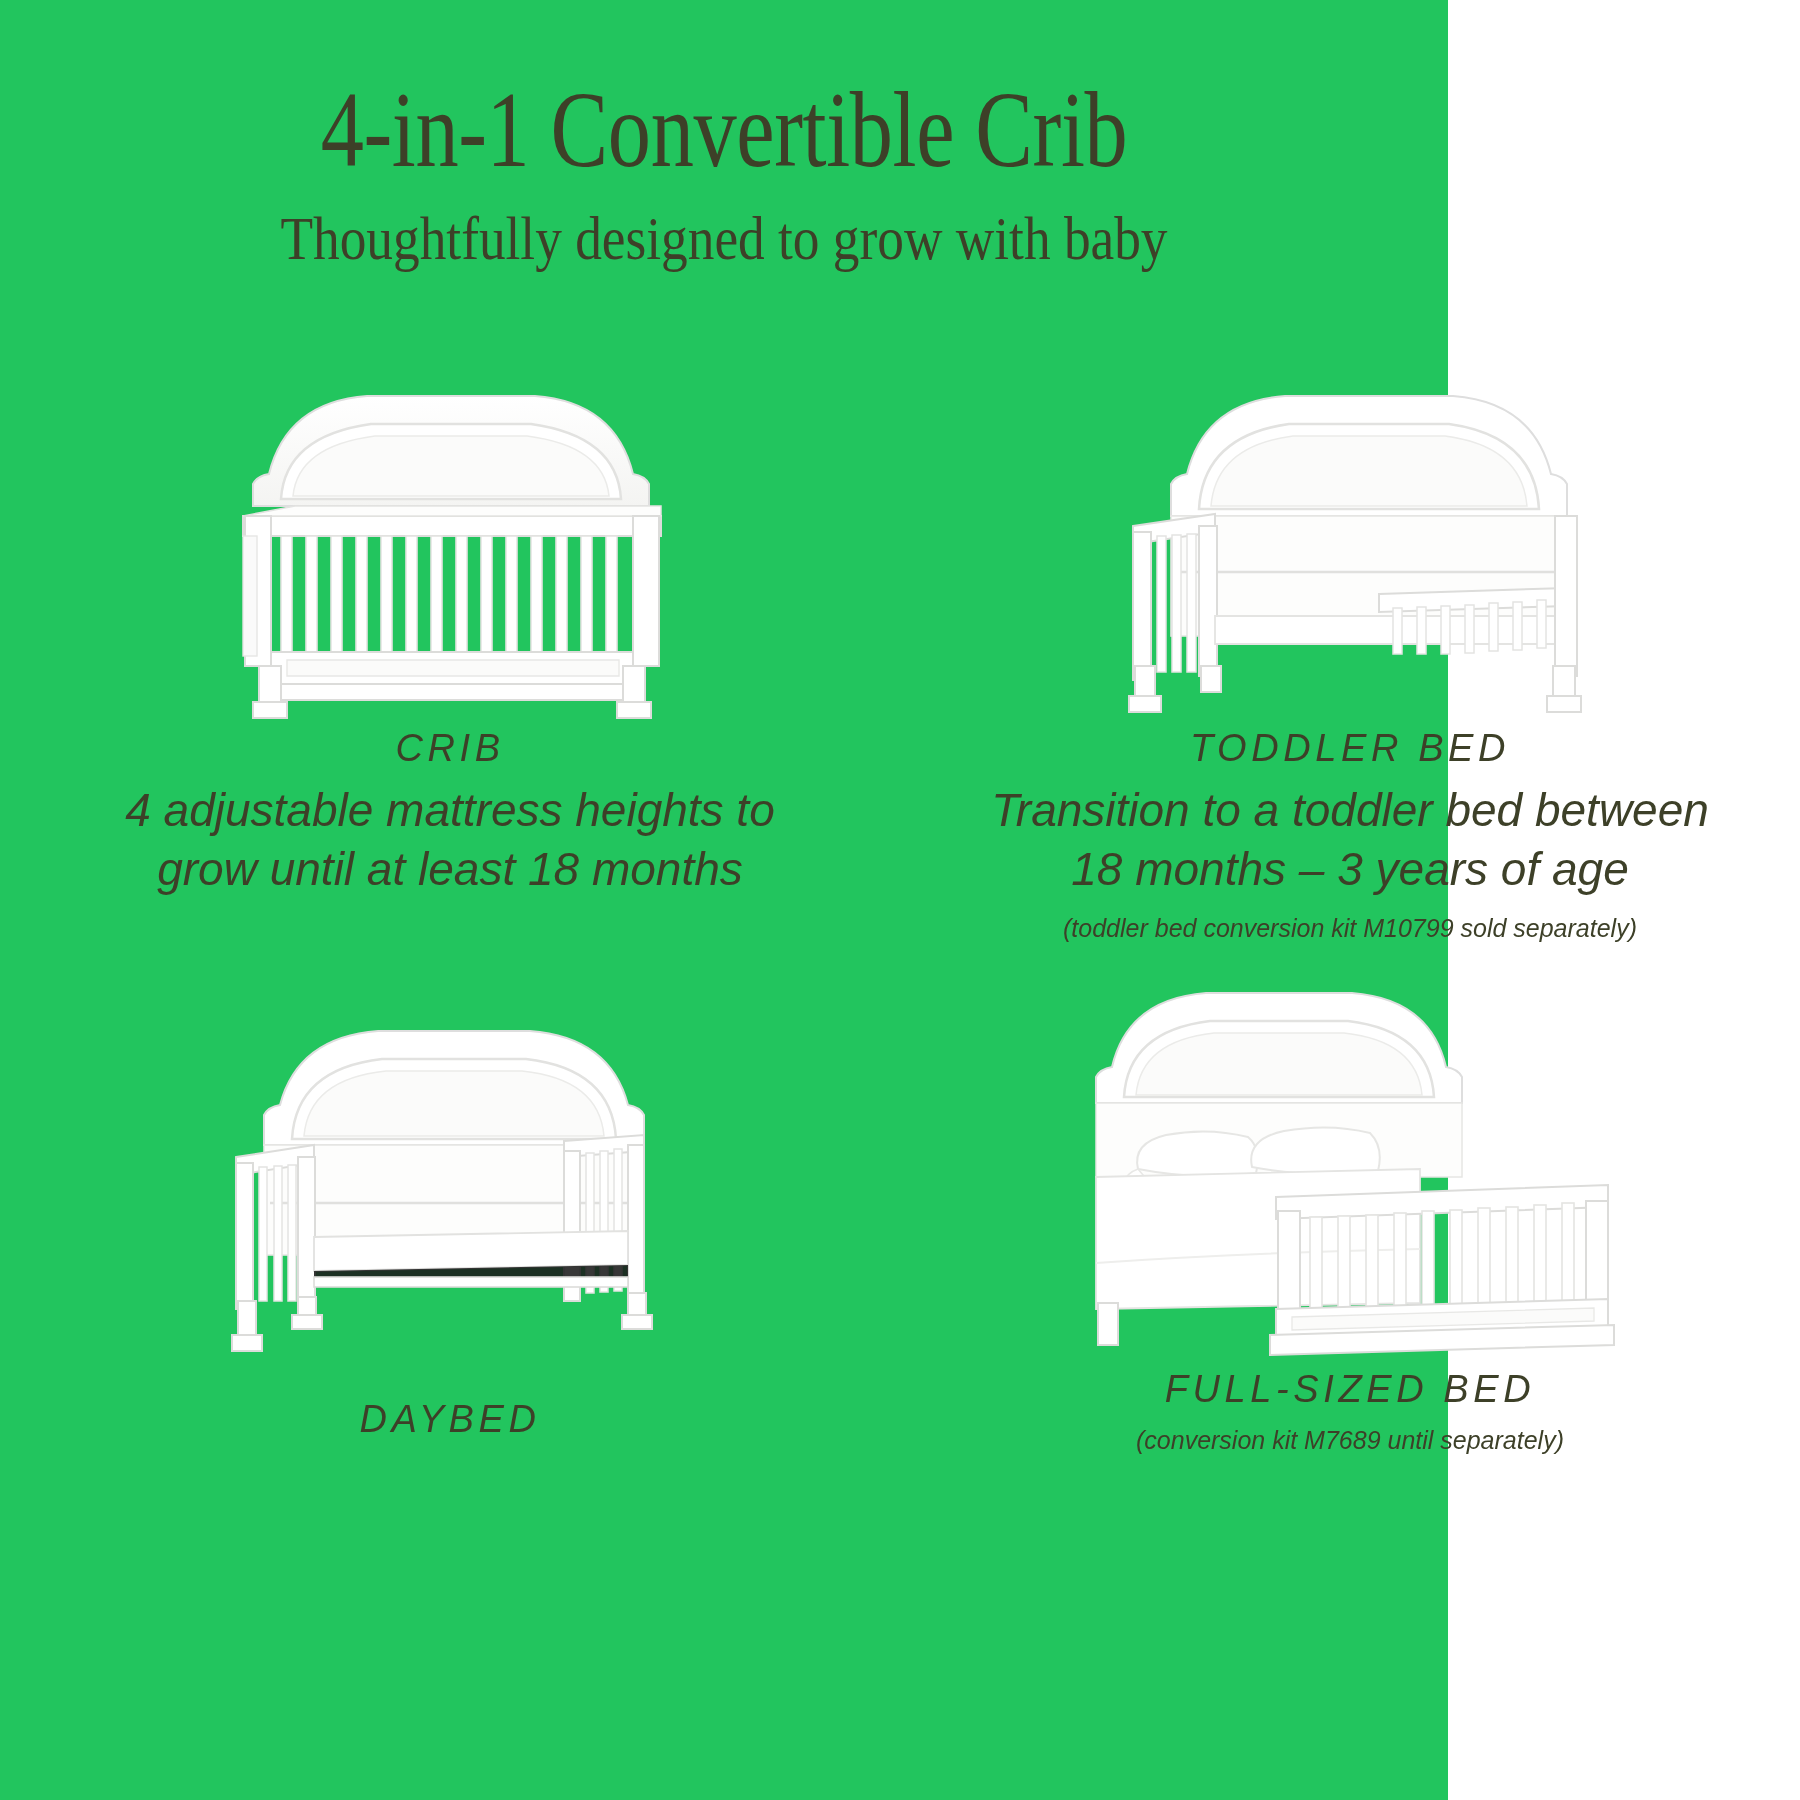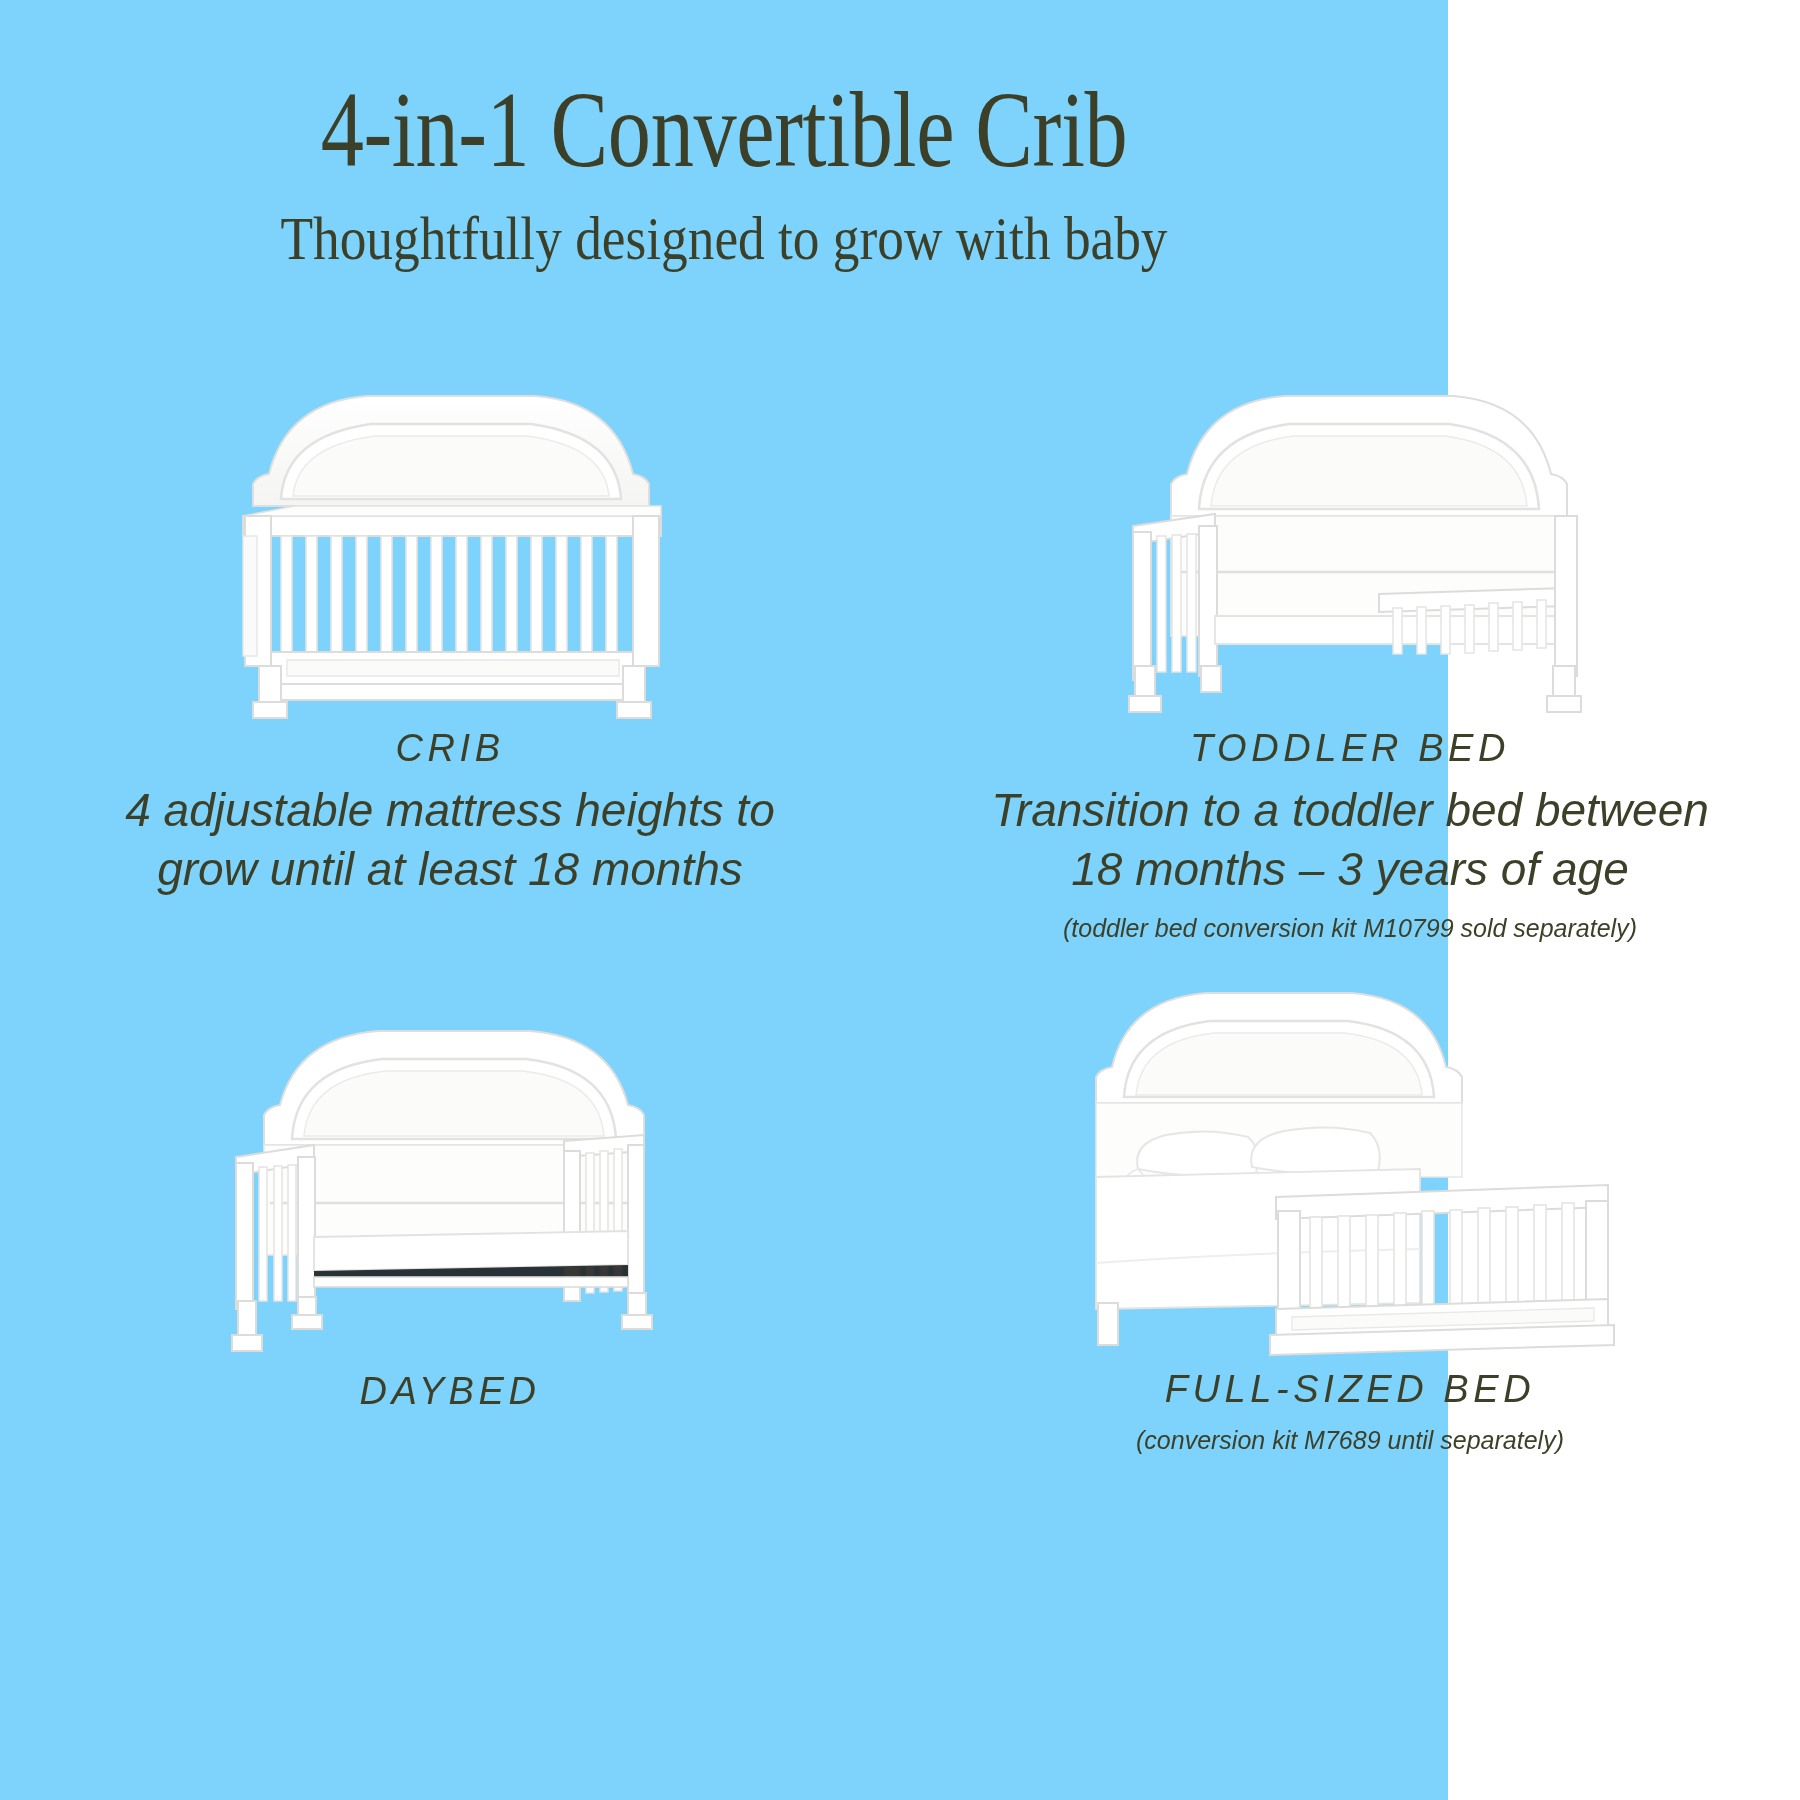--- a/index.html
+++ b/index.html
@@ -11,21 +11,21 @@
     width: 1800px;
     height: 1800px;
     font-family: "Liberation Sans", sans-serif;
     color: #3d4028;
     overflow: hidden;
   }
   .page {
     position: relative;
     width: 1448px;
     height: 1800px;
-    background: #7dd3fc;
+    background: #22c55e;
     box-sizing: border-box;
   }
 
   
   .header {
     text-align: center;
     padding-top: 74px;
   }
   .main-title {
     font-family: "Liberation Serif", "DejaVu Serif", serif;
@@ -104,21 +104,21 @@
     font-weight: 400;
     color: #3d4028;
     margin: 12px 0 0 0;
   }
   .cap-note:empty { display: none; }
 
   
   .row2 .panel-caption { margin-top: 4px; }
   .panel.crib      { padding-top: 4px; }
   .panel.toddler   { padding-top: 4px; }
-  .panel.daybed    { padding-top: 60px; }
+  .panel.daybed    { padding-top: 60px; gap: 28px; }
   .panel.full      { padding-top: 18px; }
 
   svg { display: block; }
 </style>
 </head>
 <body>
 
 <div class="page">
 
   <div class="header">

